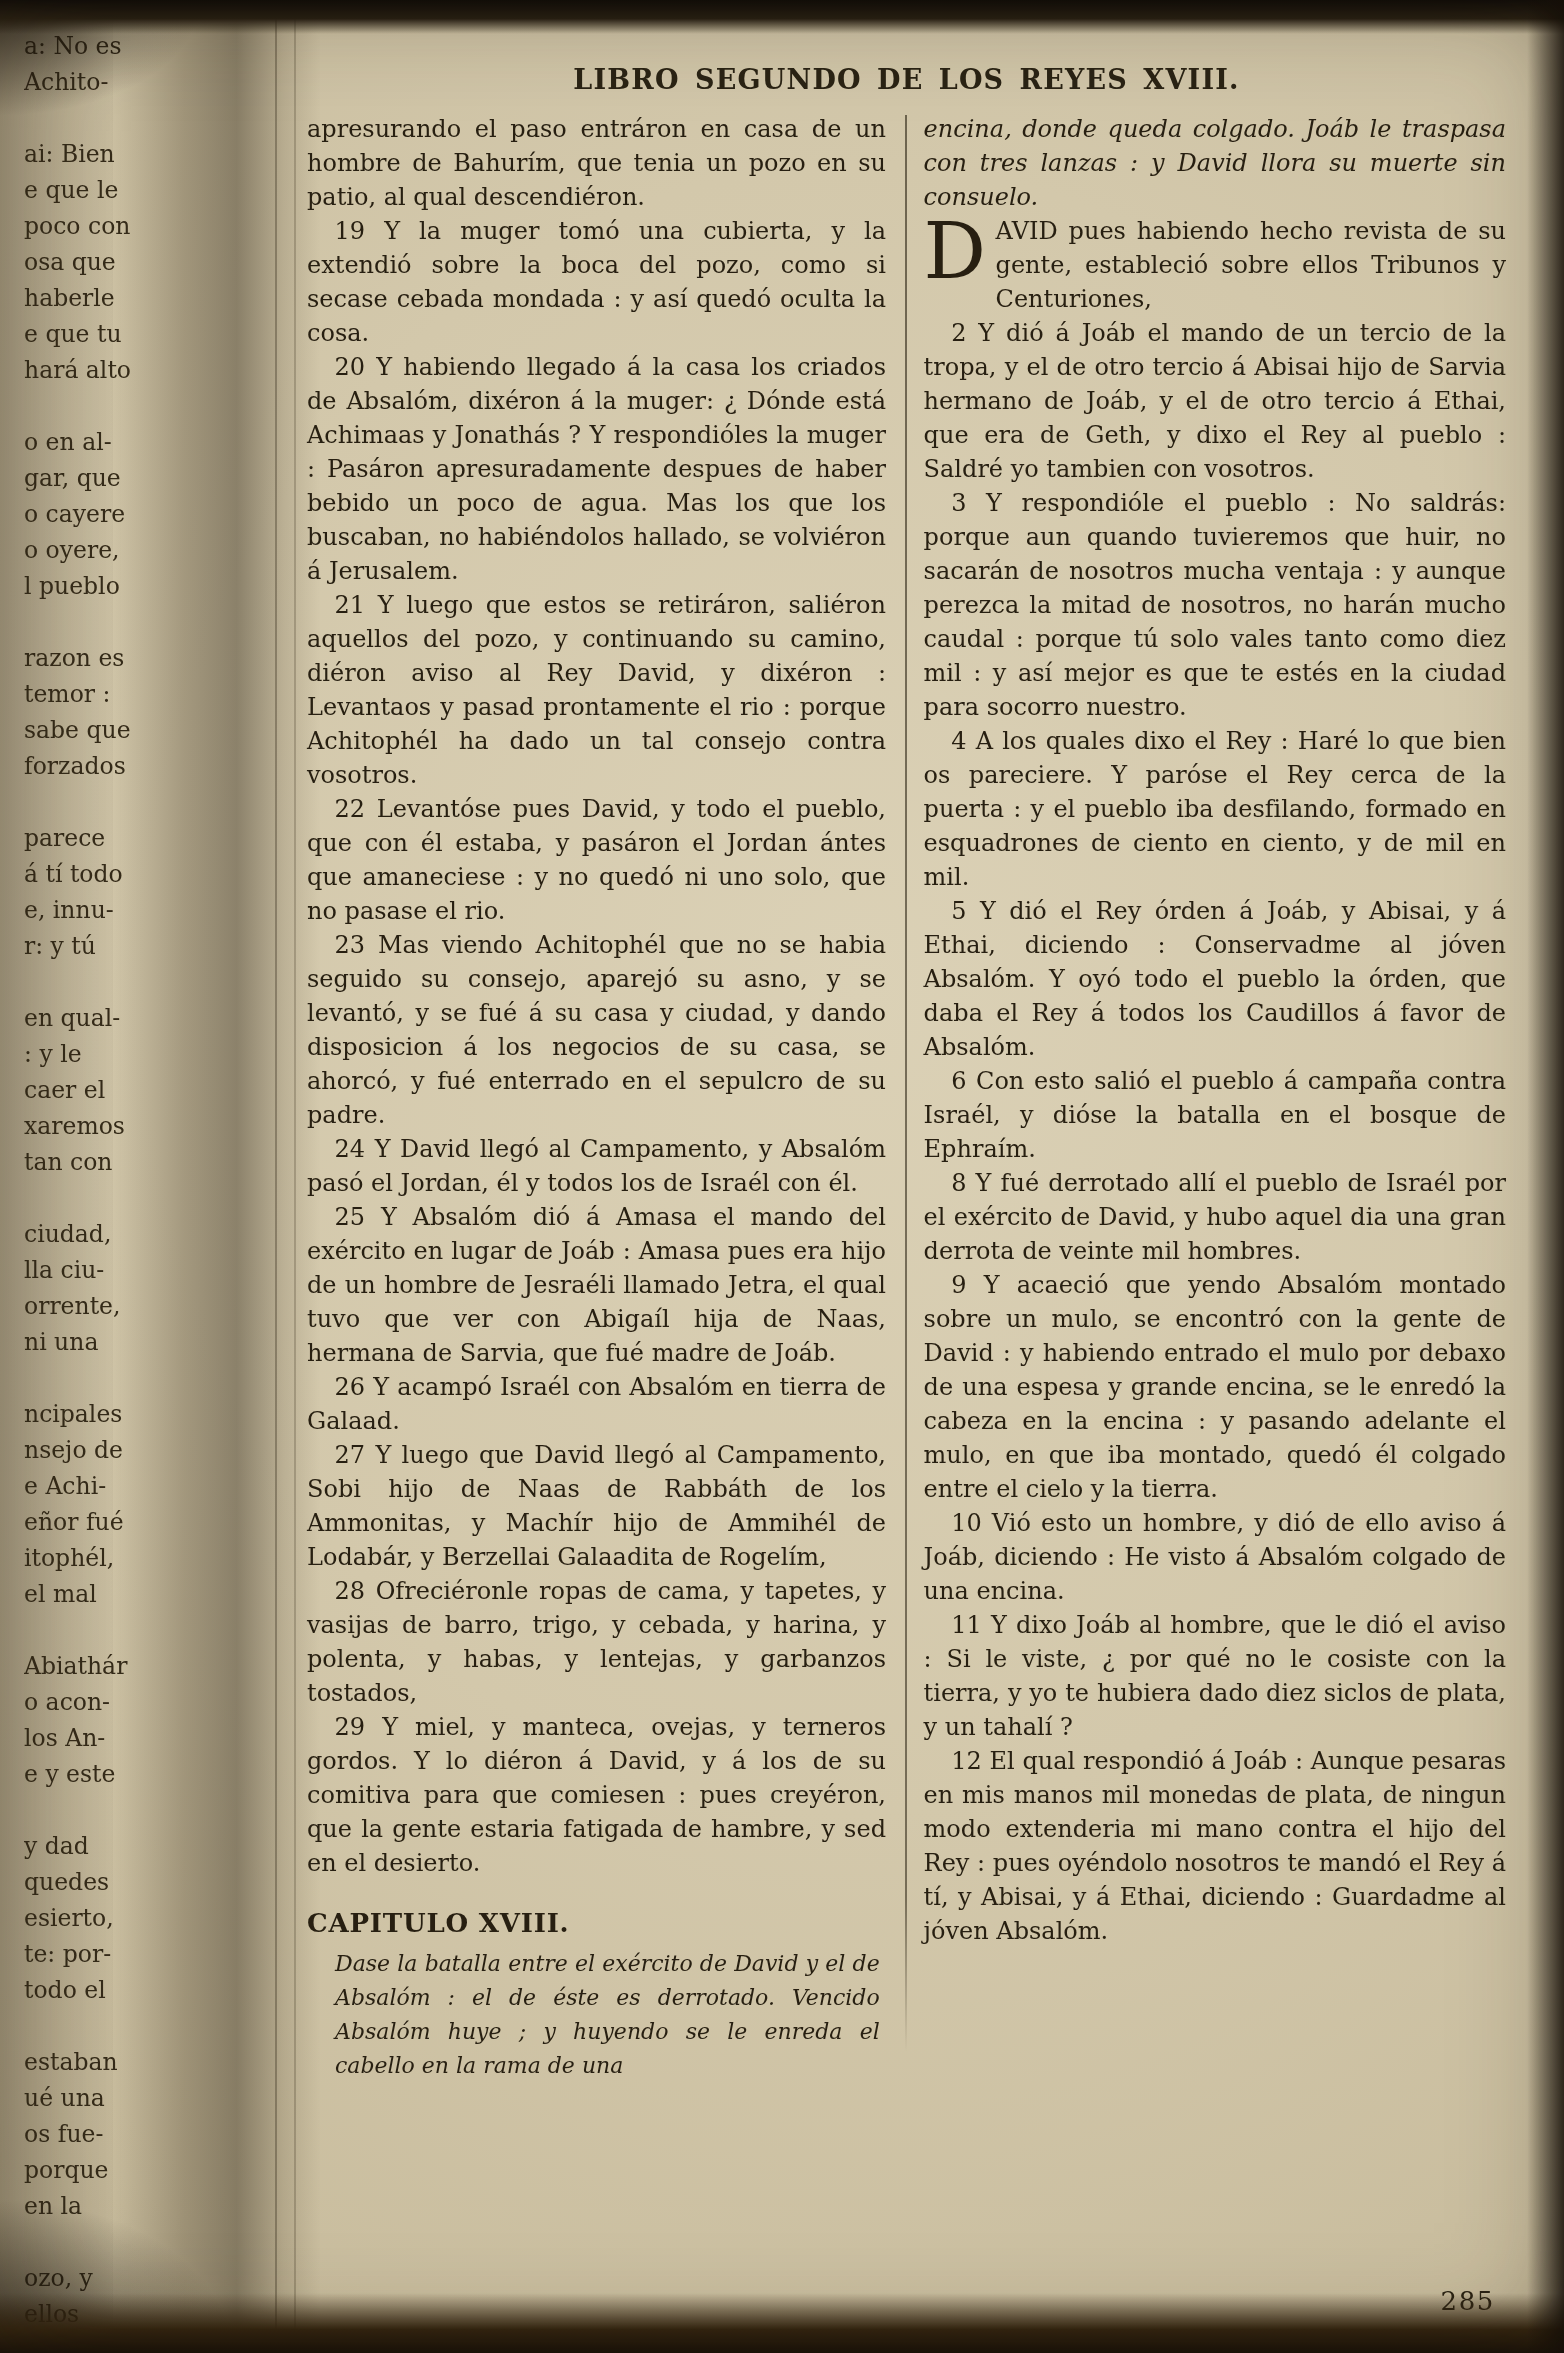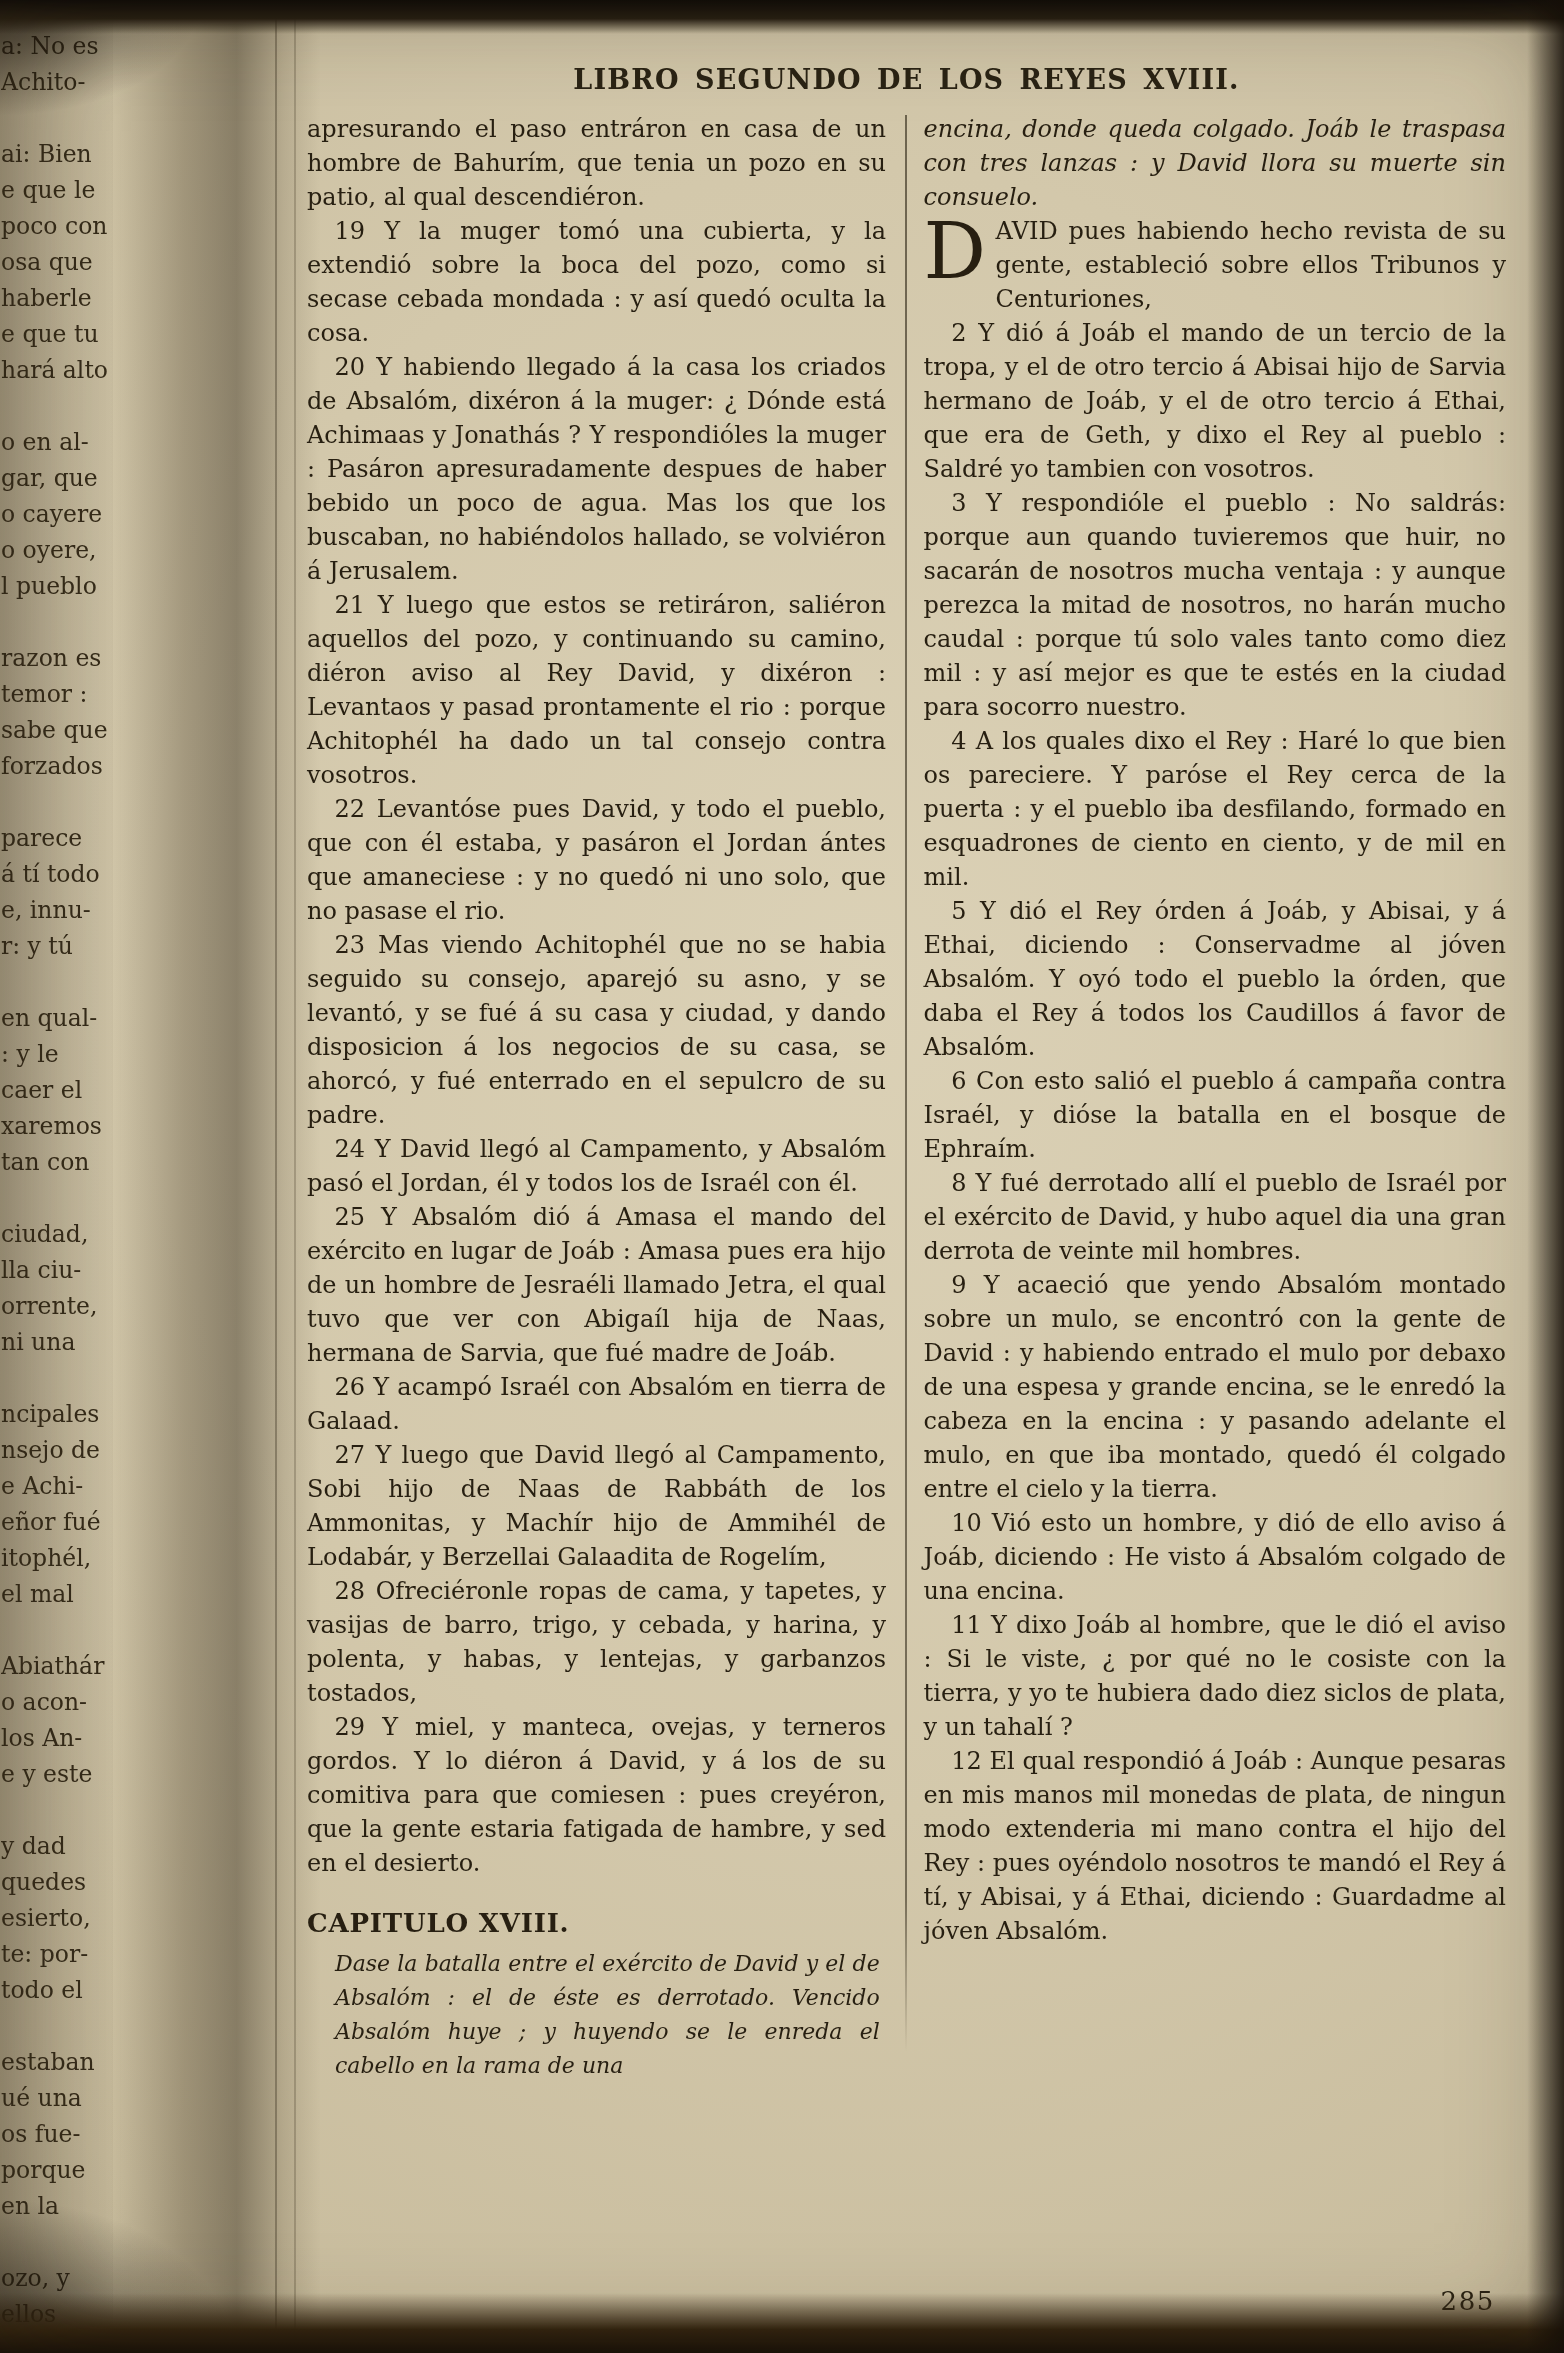--- a/index.html
+++ b/index.html
@@ -60,23 +60,23 @@
   .page-edge-line-1 {
     position: absolute; left: 275px; top: 0; width: 2.3px; height: 100%;
     background: rgba(45,35,18,.32);
   }
   .page-edge-line-2 {
     position: absolute; left: 294px; top: 0; width: 1.6px; height: 100%;
     background: rgba(45,35,18,.22);
   }
 
   .margin-col {
-    position: absolute; left: 0; top: 28px; width: 117px;
+    position: absolute; left: 7px; top: 28px; width: 117px;
     font-size: 23.5px; line-height: 36px; color: #352b19;
-    padding-left: 1px;
+    padding-left: 17px;
   }
   .frag { white-space: nowrap; min-height: 36px; overflow: hidden; }
 
   .content {
     position: absolute; left: 307px; top: 23.5px; width: 1199px;
     color: #271f11;
     margin-top: 28px;
   }
   .header {
     margin: 12.5px 0 17px;

